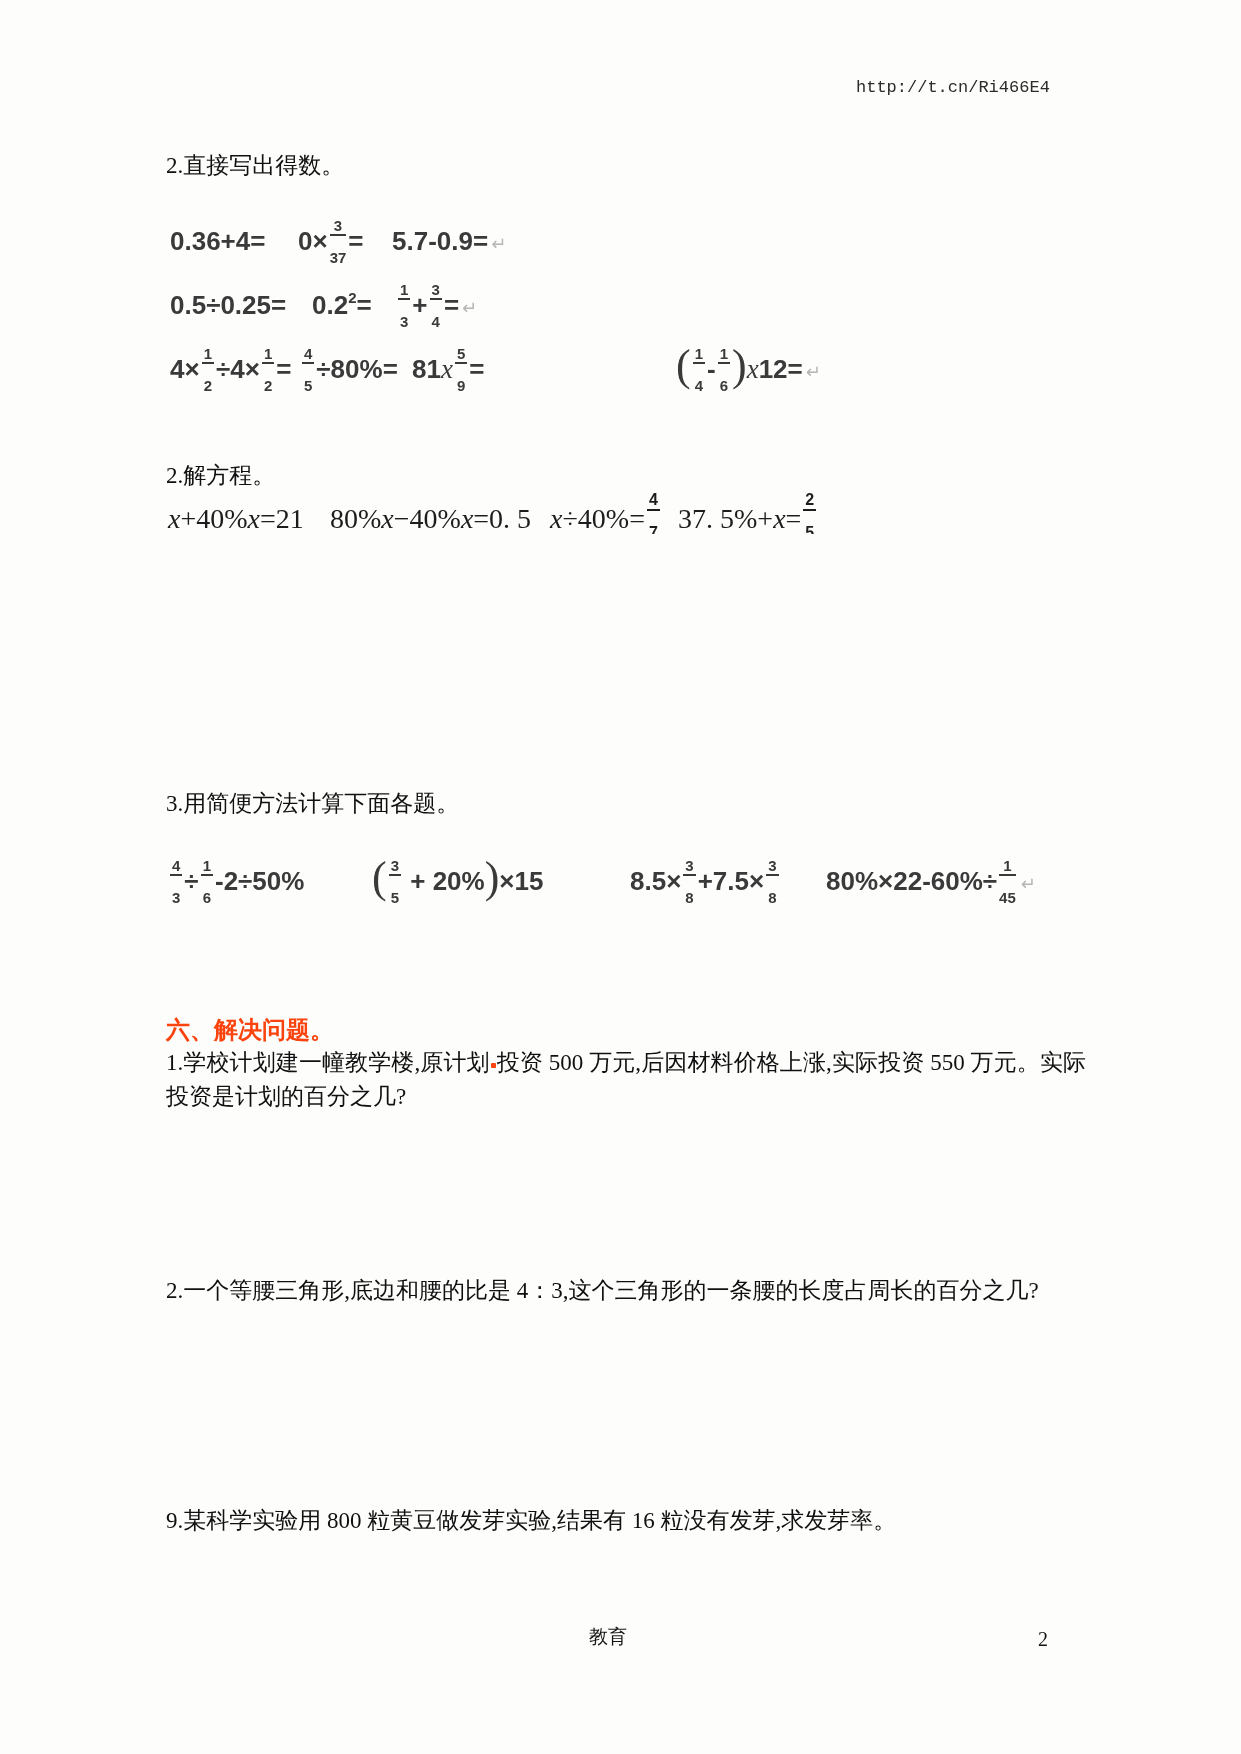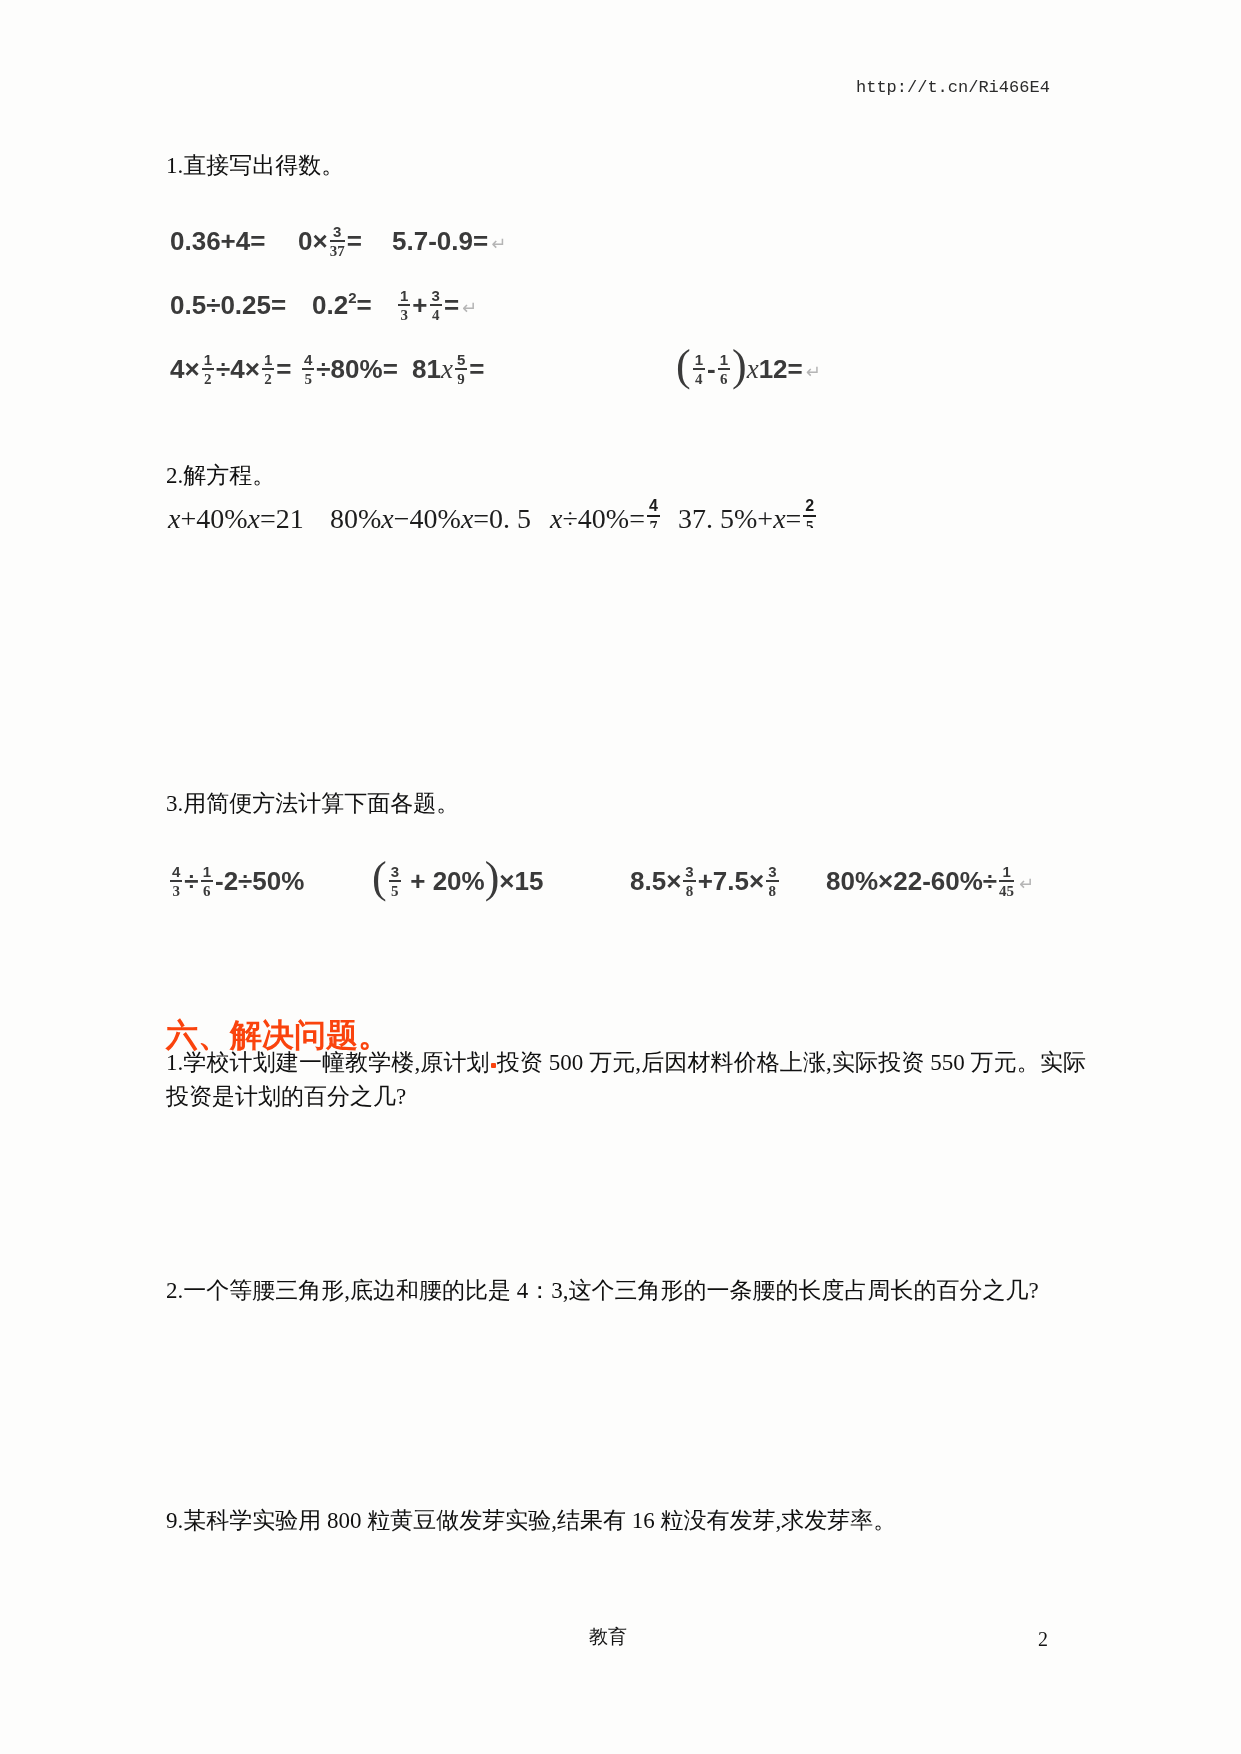--- a/index.html
+++ b/index.html
@@ -28,21 +28,21 @@
     font-family:"Liberation Sans","DejaVu Sans",sans-serif;font-weight:700;
     font-size:26px;color:var(--color-math);white-space:pre;margin-top:33px;
   }
   .frac{
     display:inline-flex;flex-direction:column;align-items:center;
     line-height:1;font-size:15px;font-weight:700;margin:0 2px;
     font-family:"Liberation Sans","DejaVu Sans",sans-serif;
   }
   .fnum{padding:0 2px 0;}
   .fbar{align-self:stretch;height:2px;background:currentColor;margin:1px 0;}
-  .fden{padding-top:1px;font-family:Liberation Serif, serif;}
+  .fden{padding-top:13px;}
   .fden.clip{height:9px;overflow:hidden;}
   .sup{font-size:15px;transform:translateY(-8px);display:inline-block;}
   .bigparen{
     font-family:"Liberation Serif","DejaVu Serif",serif;font-weight:400;
     font-size:44px;line-height:1;transform:translateY(-3px);
   }
   .itx{
     font-family:"Liberation Serif","DejaVu Serif",serif;font-style:italic;
     font-weight:400;font-size:27px;
   }
@@ -53,21 +53,21 @@
   }
   .eq{
     position:absolute;display:flex;align-items:center;height:50px;
     font-family:"Liberation Serif","DejaVu Serif",serif;font-weight:400;
     font-size:28px;color:#1d1d1d;white-space:pre;
   }
   .eq .it{font-style:italic;}
   .eqfrac{font-size:16px;transform:translateY(-6px);}
   .heading{
     position:absolute;font-family:"Liberation Sans","DejaVu Sans",sans-serif;
-    font-weight:700;font-size:32px;color:var(--color-accent);white-space:nowrap;
+    font-weight:700;font-size:24px;color:var(--color-accent);white-space:nowrap;
   }
   .prob{
     position:absolute;width:920px;
     font-family:"Liberation Serif","DejaVu Serif",serif;
     font-size:23px;line-height:34px;color:#101010;text-align:justify;
   }
   .spelldot{
     display:inline-block;width:5px;height:5px;background:var(--color-accent);
     border-radius:1px;margin:0 1px 2px;vertical-align:baseline;
   }
@@ -80,21 +80,21 @@
     font-family:"Liberation Serif","DejaVu Serif",serif;font-size:20px;color:#141414;
   }
 </style>
 </head>
 <body>
 
 <div class="page">
 
   <div class="url">http://t.cn/Ri466E4</div>
 
-  <div class="sect" style="left:166px;top:150px">1.直接写出得数。</div>
+  <div class="sect" style="left:166px;top:150px">2.直接写出得数。</div>
 
   <div class="expr" style="left:170px;top:182px">
     <span>0.36+4=</span>
   </div>
   <div class="expr" style="left:298px;top:182px">
     <span>0×</span><span class="frac"><span class="fnum">3</span><i class="fbar"></i><span class="fden">37</span></span><span>=</span>
   </div>
   <div class="expr" style="left:392px;top:182px">
     <span>5.7-0.9=</span><span class="ret">↵</span>
   </div>

